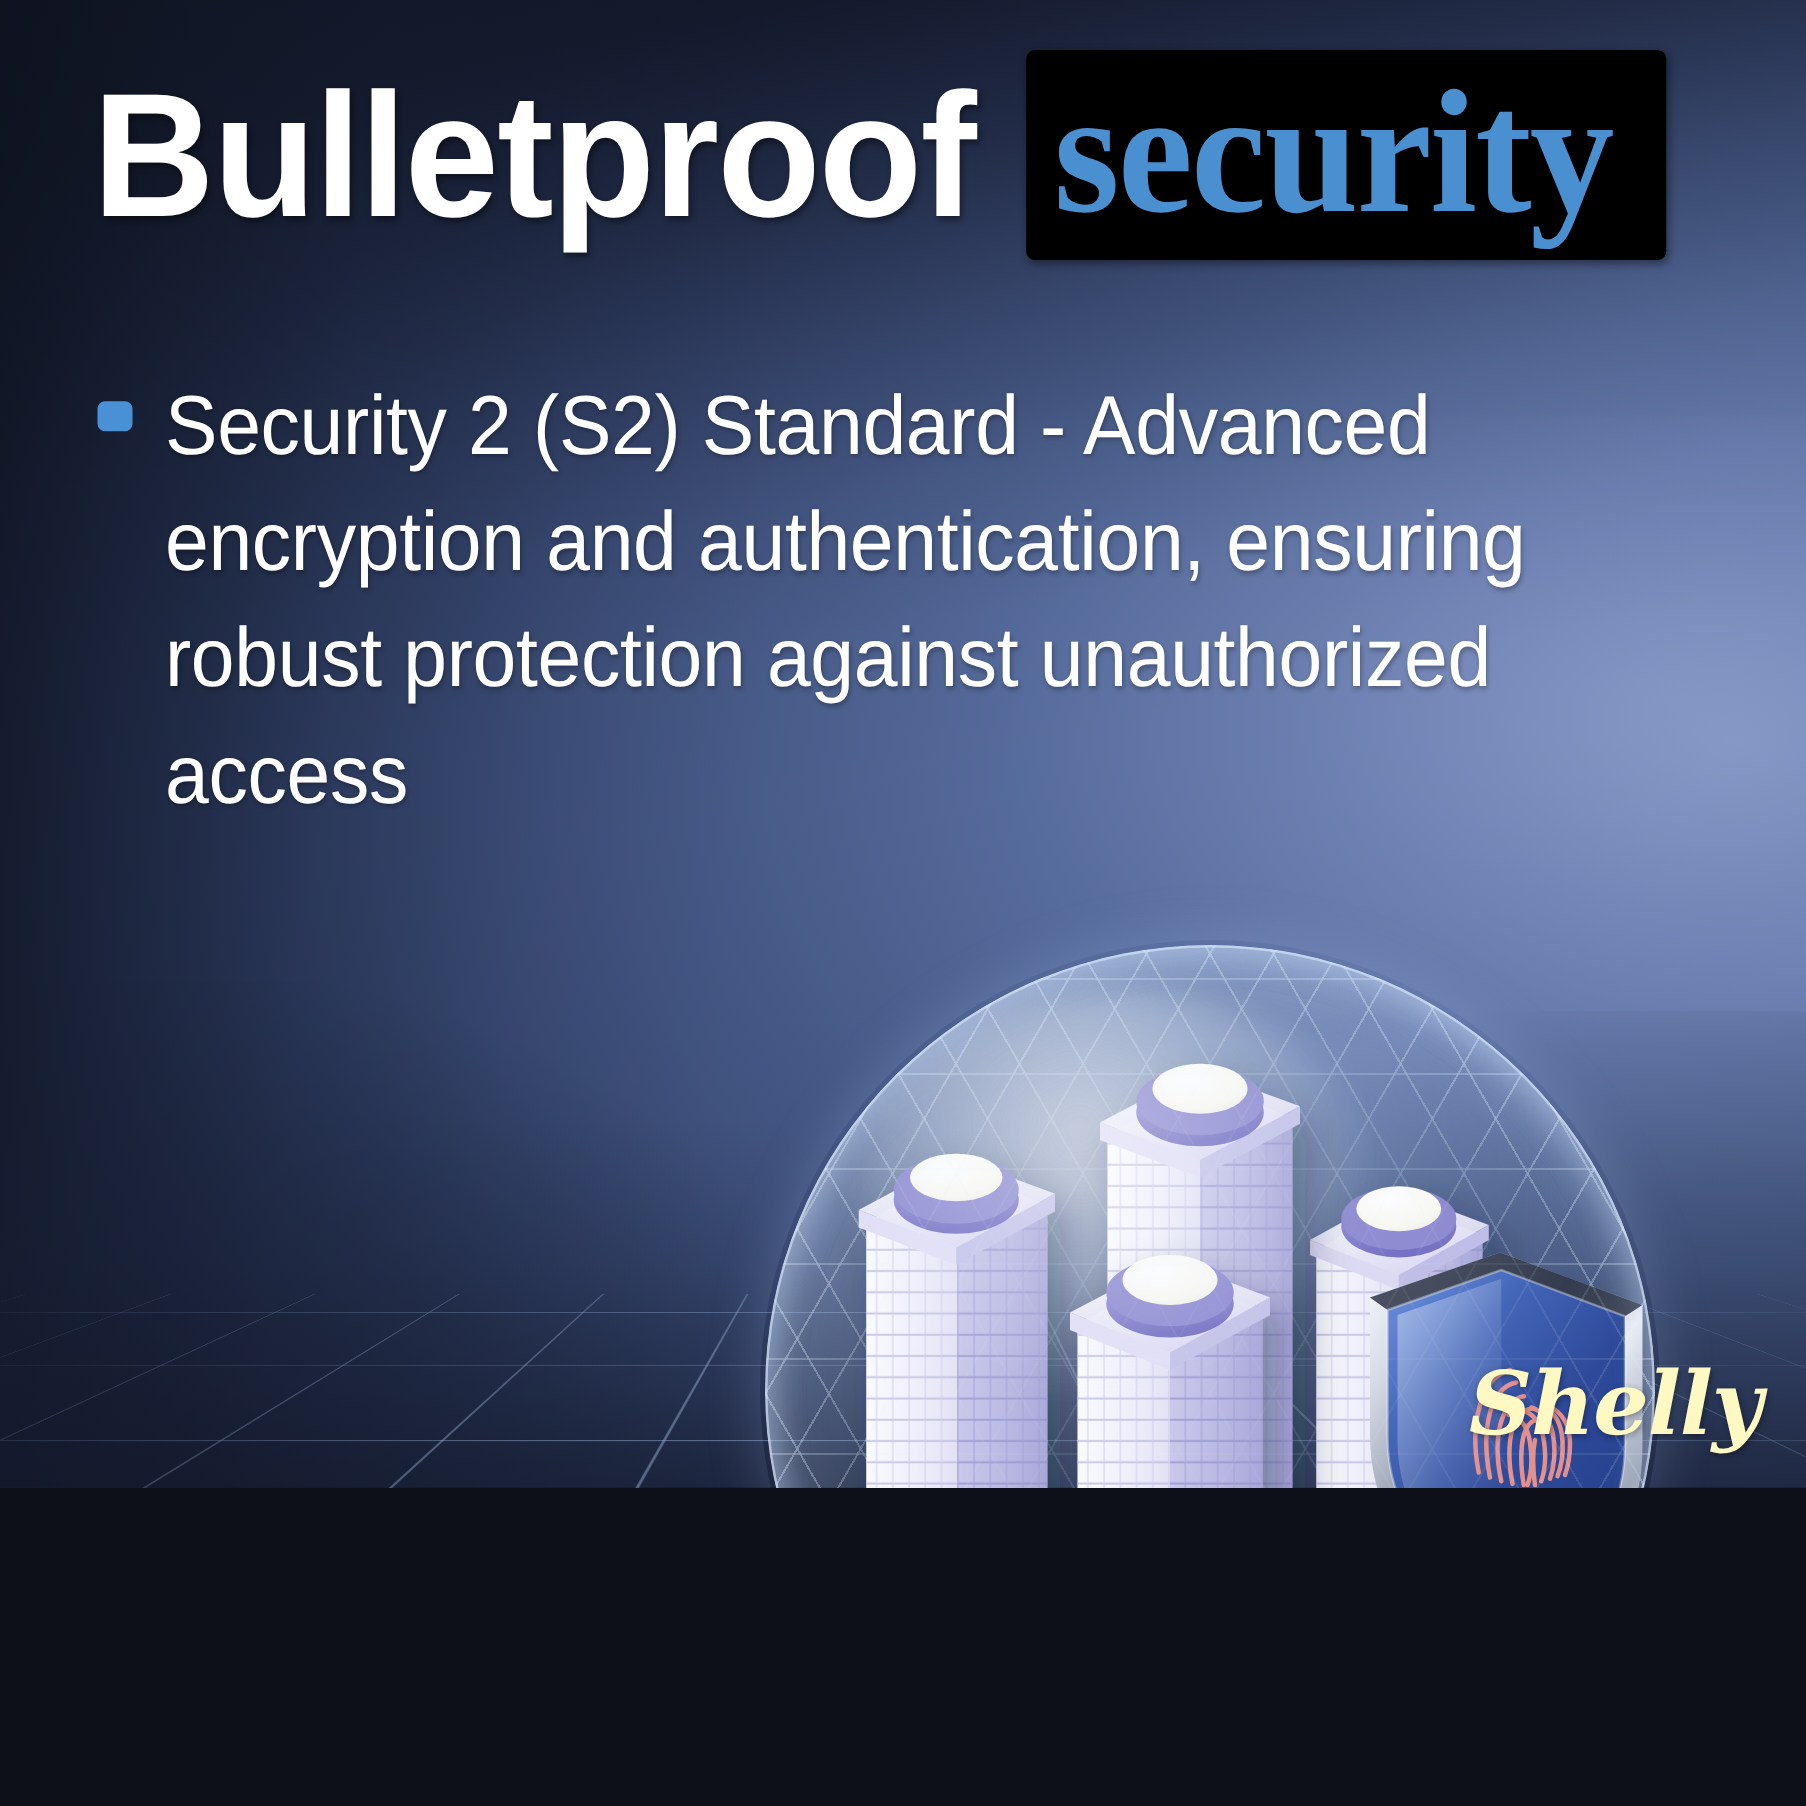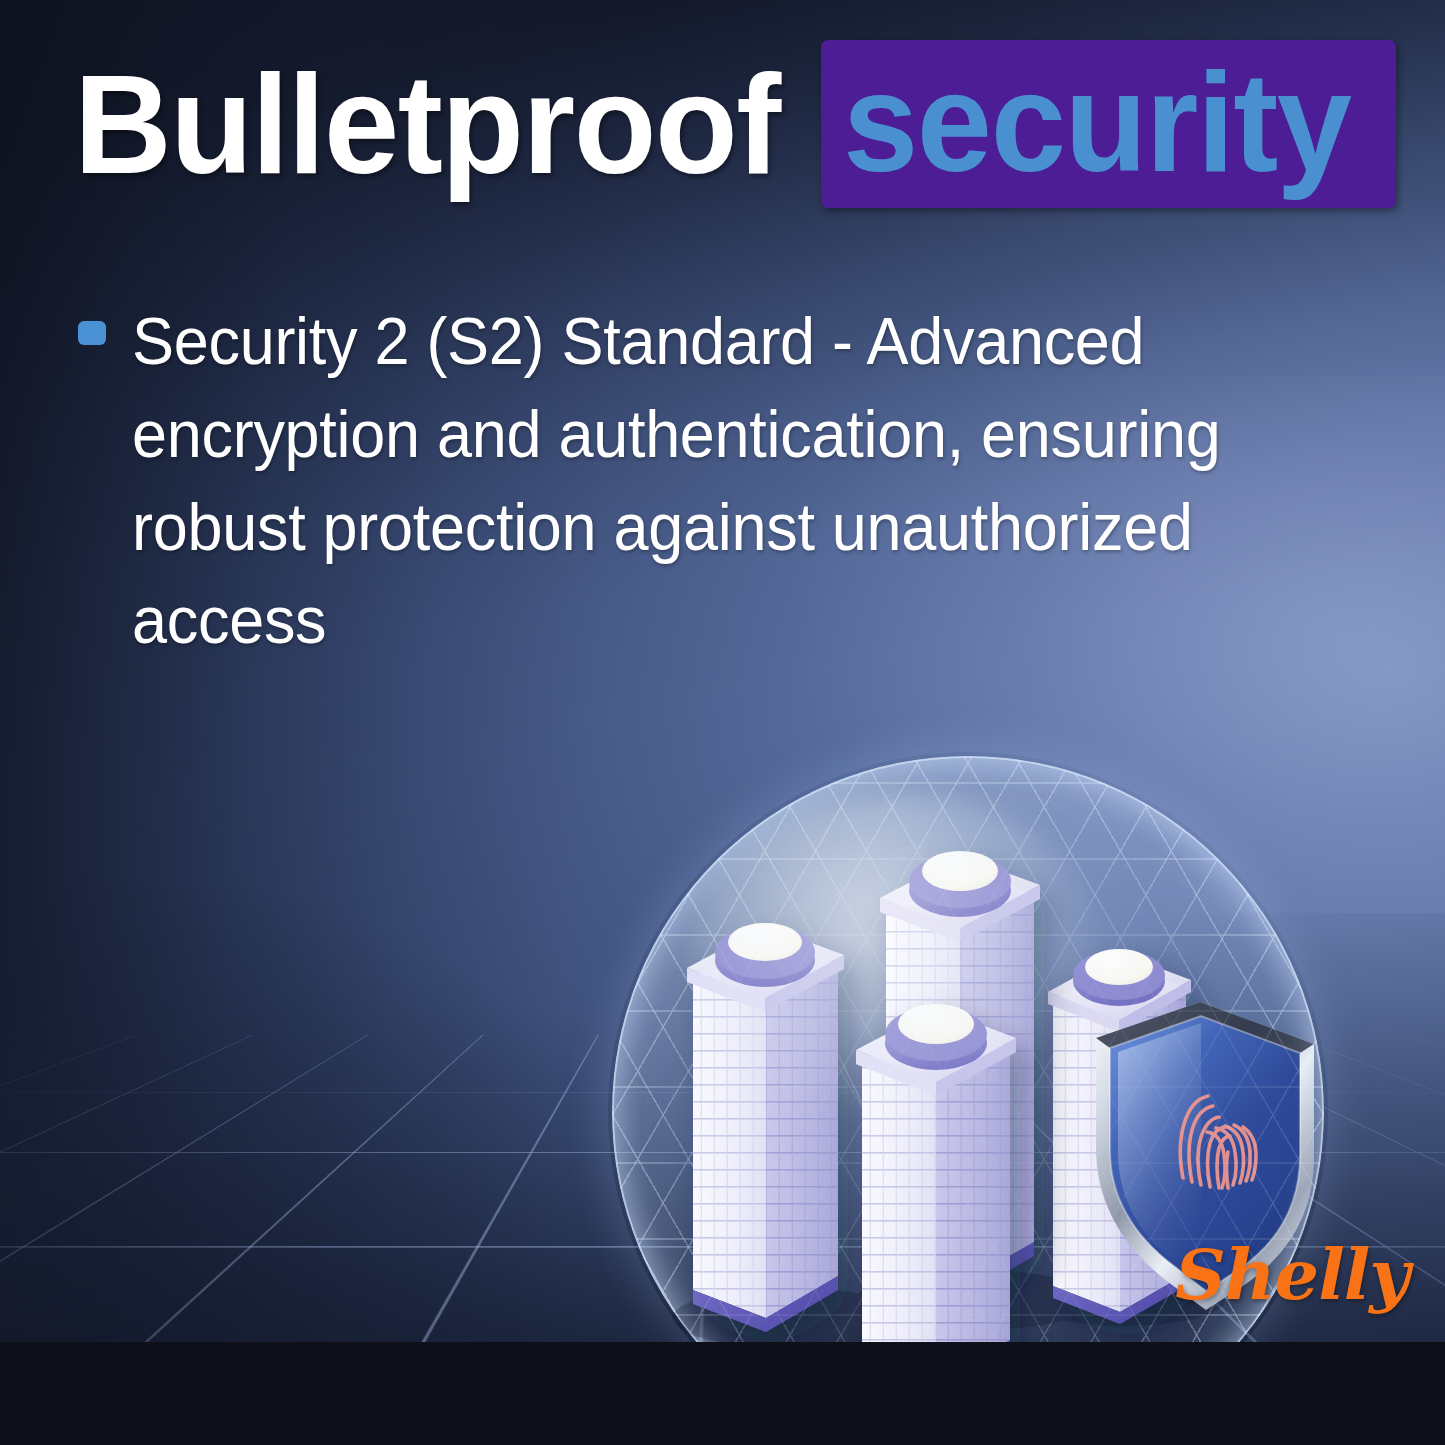--- a/index.html
+++ b/index.html
@@ -3,21 +3,21 @@
 <meta charset="utf-8">
 <style>
   html, body {
     margin: 0;
     padding: 0;
     background: #0d1018;
   }
   #page {
     position: relative;
     width: 1445px;
-    height: 1342px;
+    height: 1190px;
     overflow: hidden;
     font-family: "Liberation Sans", sans-serif;
     background: #2b3a5a;
   }
 
   
   .bg-base {
     position: absolute;
     inset: 0;
     background:
@@ -147,26 +147,27 @@
     font-weight: 700;
     letter-spacing: -1.5px;
     color: #ffffff;
     line-height: 1;
     text-shadow: 2px 3px 5px rgba(0,0,0,0.42);
     transform: scaleX(0.96);
     transform-origin: left center;
   }
   .headline-chip {
     margin-left: 12px;
-    background: #4c1d95;
+    background: #000000;
     border-radius: 7px;
     padding: 26px 24px 30px 22px;
     box-shadow: 2px 3px 7px rgba(0,0,0,0.40);
     display: inline-flex;
     align-items: center;
+    font-family: Liberation Serif, serif;
   }
   .headline-chip-text {
     font-size: 141px;
     font-weight: 700;
     letter-spacing: -1.5px;
     line-height: 0.80;
     color: #4a90d0;
     transform: scaleX(0.96);
     transform-origin: left center;
   }
@@ -198,21 +199,21 @@
   }
 
   
   .logo {
     position: absolute;
     right: 36px; bottom: 26px;
     font-family: "DejaVu Serif", serif;
     font-style: italic;
     font-weight: 700;
     font-size: 70px;
-    color: #f97316;
+    color: #fef9c3;
     letter-spacing: -1px;
     text-shadow: 1px 2px 5px rgba(0,0,0,0.38);
   }
 </style>
 </head>
 <body>
 
 <div id="page">
 
   <div class="bg-base"></div>

